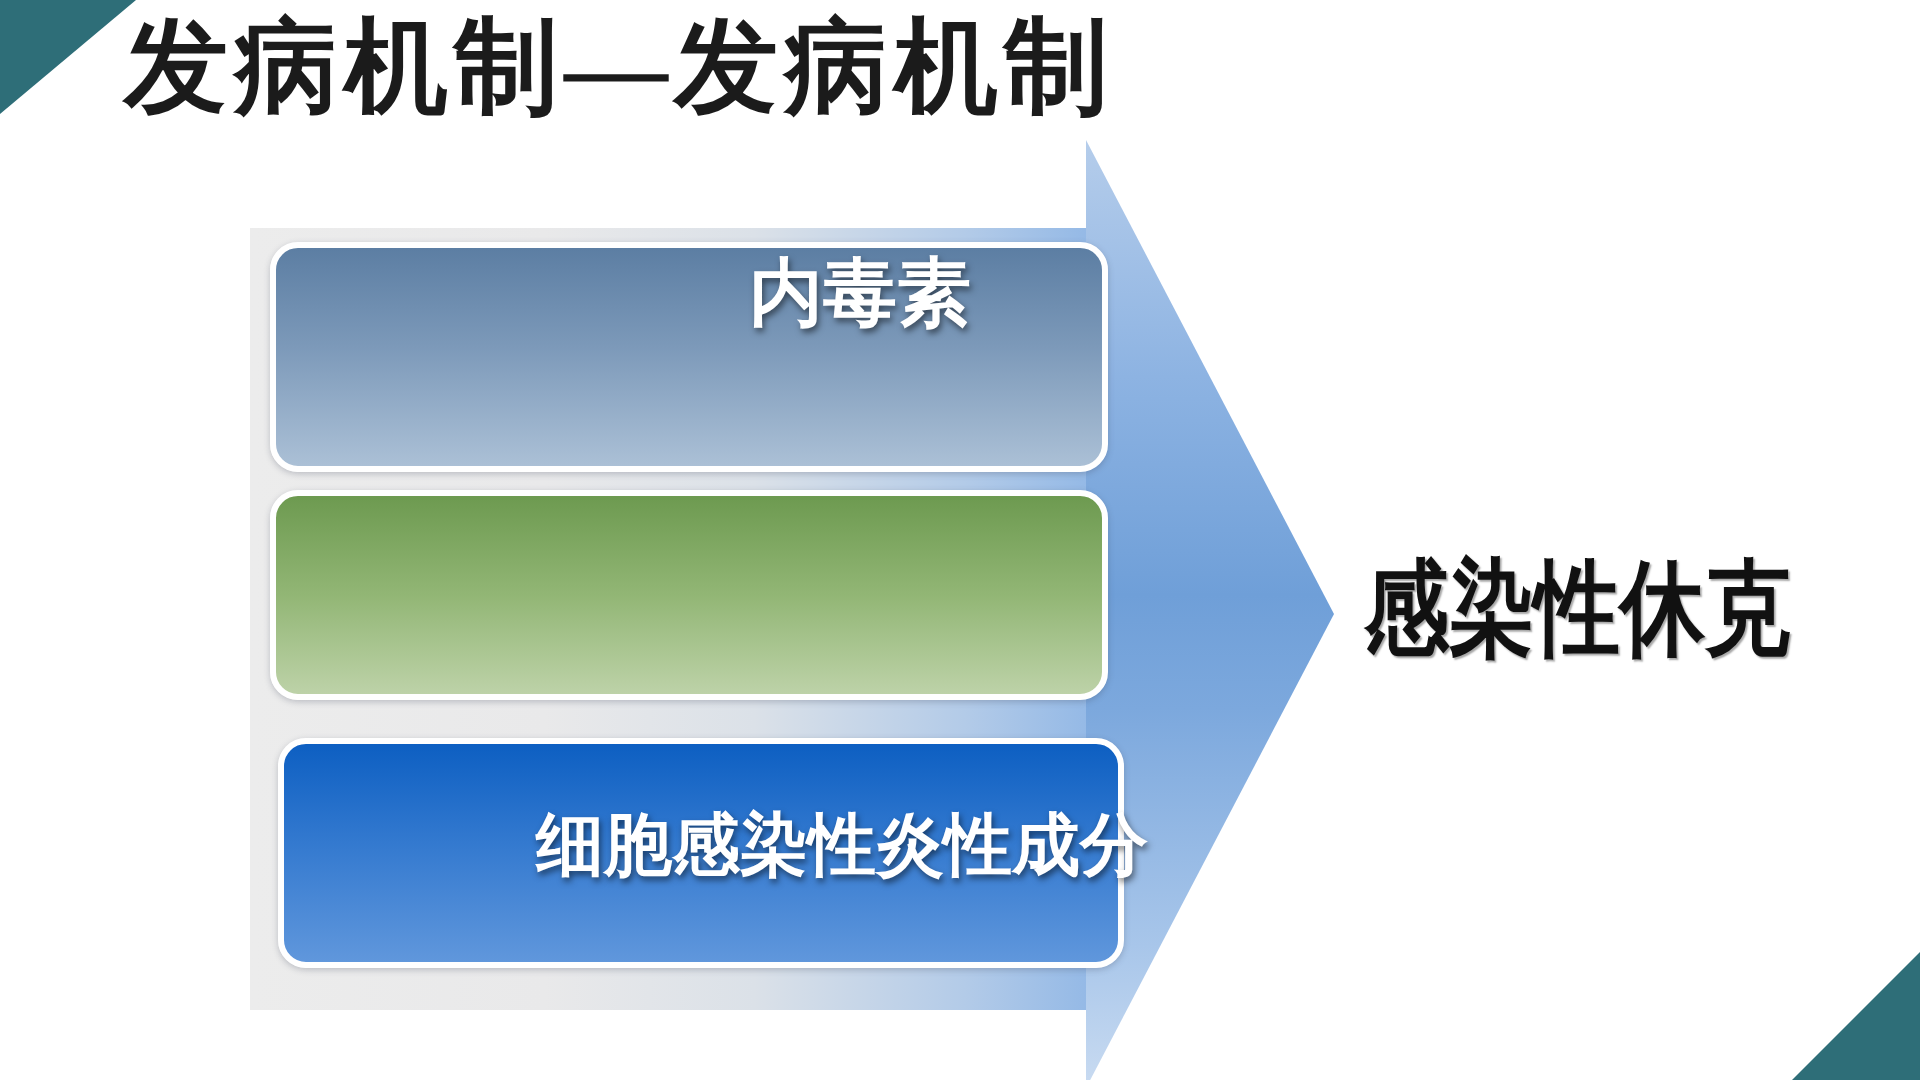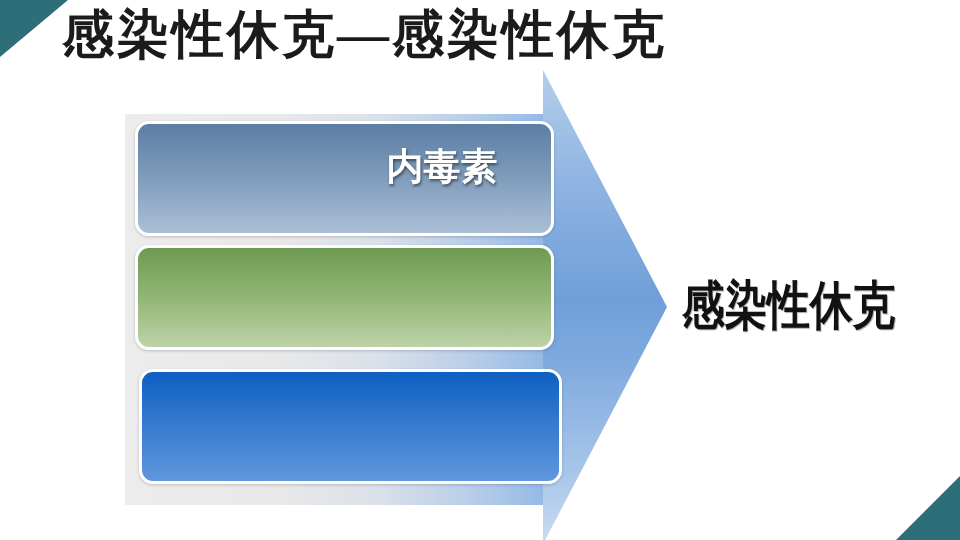--- a/index.html
+++ b/index.html
@@ -46,46 +46,47 @@
     background:linear-gradient(180deg,#5c7ea3 0%,#7c99b9 45%,#abc0d6 100%);}
   .box2{left:135px;top:245px;width:413px;height:99px;
     background:linear-gradient(180deg,#6d9a50 0%,#92b675 50%,#bdd2a8 100%);}
   .box3{left:139px;top:369px;width:417px;height:109px;
     background:linear-gradient(180deg,#0d5fc2 0%,#3379cf 45%,#6097dc 100%);}
   
   .box-label{
     position:absolute;color:#ffffff;font-weight:bold;text-align:center;
     white-space:nowrap;text-shadow:1px 2px 3px rgba(0,0,0,.5);
   }
-  .label1{left:132px;top:128px;width:620px;font-size:37px;line-height:40px;margin-top:19px;}
+  .label1{left:120px;top:128px;width:620px;font-size:37px;line-height:40px;}
   .label2{left:136px;top:279px;width:620px;font-size:38px;line-height:42px;}
   .label3{left:111px;top:403px;width:620px;font-size:34px;line-height:42px;}
   
   .result{
     position:absolute;left:682px;top:278px;font-size:52px;line-height:56px;
     font-weight:bold;color:#111;white-space:nowrap;
     transform:scaleX(.82);transform-origin:left center;
     text-shadow:1px 1px 1px rgba(0,0,0,.35);
   }
 </style>
 </head>
 <body>
 
 <div class="slide">
 
   <div class="corner-tl"></div>
   <div class="corner-br"></div>
 
-  <div class="title">感染性休克—感染性休克</div>
+  <div class="title">发病机制—发病机制</div>
 
   <div class="panel"></div>
 
   <div class="arrow-head"></div>
 
   <div class="box box1"></div>
   <div class="box box2"></div>
   <div class="box box3"></div>
 
   <div class="box-label label1">内毒素</div>
+  <div class="box-label label3">细胞感染性炎性成分</div>
 
   <div class="result">感染性休克</div>
 
 </div>
 
 </body></html>

